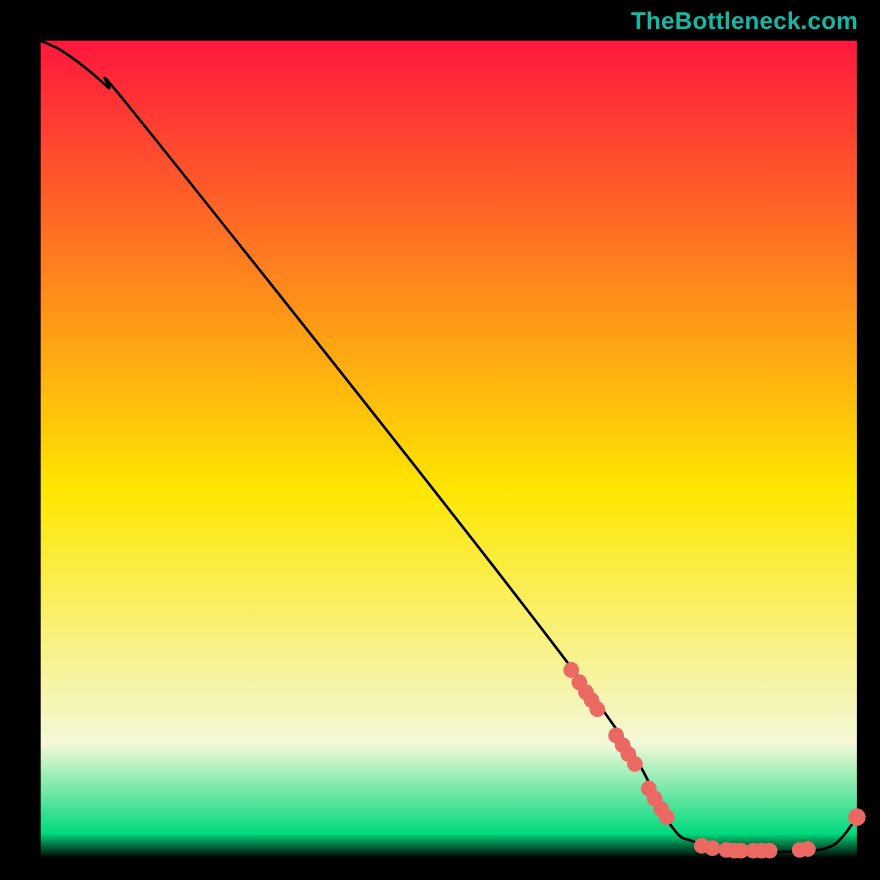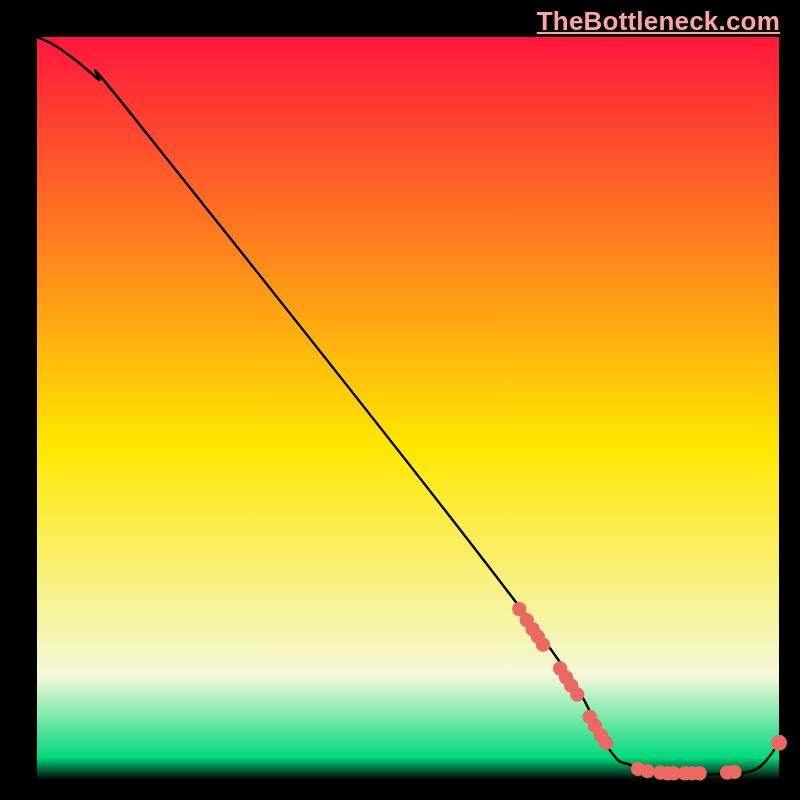--- a/index.html
+++ b/index.html
@@ -3,26 +3,25 @@
 <meta charset="utf-8">
 <style>
   * { margin: 0; padding: 0; box-sizing: border-box; }
   html, body { width: 800px; height: 800px; overflow: hidden; background: #000; }
   .stage { position: relative; width: 800px; height: 800px; background: #000; }
   .watermark {
     position: absolute;
     top: 6px;
     right: 20px;
     font-family: Arial, Helvetica, sans-serif;
-    font-size: 26px;
+    font-size: 22px;
     font-weight: 600;
-    color: #fca5a5;
+    color: #14b8a6;
     letter-spacing: 0.2px;
     text-align: right;
-    text-decoration: underline;
   }
   svg { display: block; }
 </style>
 </head>
 <body>
 
 <div class="stage">
   <svg id="chart-svg" width="800" height="800" viewBox="0 0 800 800">
       <defs>
         <linearGradient id="bg" x1="0" y1="0" x2="0" y2="1">

